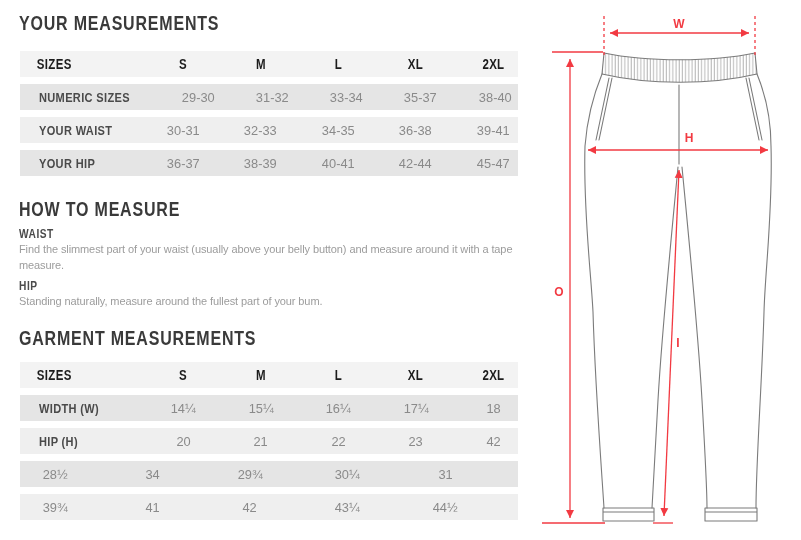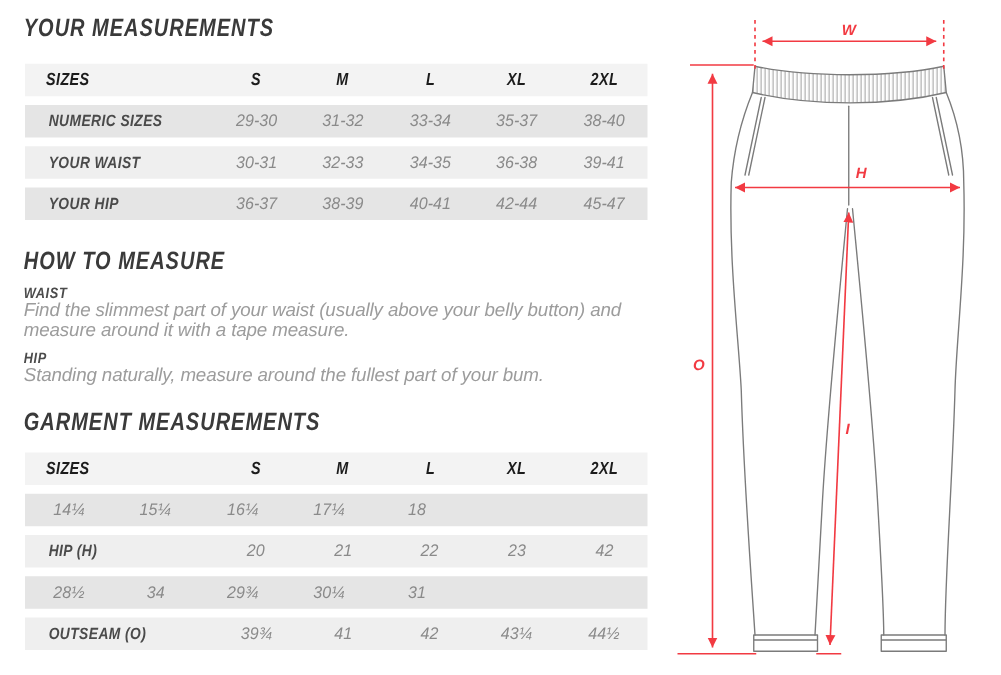--- a/index.html
+++ b/index.html
@@ -1,29 +1,29 @@
 <!DOCTYPE html>
 <html><head>
 <meta charset="utf-8">
 <style>
   html,body{margin:0;padding:0;background:#fff;}
   .page{position:relative;width:801px;height:540px;background:#ffffff;overflow:hidden;
-        font-family:"Liberation Sans",sans-serif;font-style:italic;}
+        font-family:"Liberation Sans",sans-serif;}
 
   
   .h1{position:absolute;left:19px;margin:0;font-size:20px;font-weight:bold;color:#3a3a3a;
       letter-spacing:1px;white-space:nowrap;transform:scaleX(.8);transform-origin:left top;}
   .sub{position:absolute;left:19px;margin:0;font-size:12px;font-weight:bold;color:#4b4b4b;
       letter-spacing:.6px;white-space:nowrap;transform:scaleX(.85);transform-origin:left top;}
-  .para{position:absolute;left:19px;width:512px;margin:0;font-size:15px;line-height:16px;
+  .para{position:absolute;left:19px;width:512px;margin:0;font-size:11px;line-height:16px;
       color:#9c9c9c;letter-spacing:-.1px;}
 
   
   .tbl{position:absolute;left:20px;width:498px;}
-  .trow{display:flex;height:26px;margin-bottom:7px;align-items:center;background:#efefef;}
+  .trow{display:flex;height:26px;margin-bottom:7px;align-items:center;background:#efefef;gap:28px;}
   .trow.head{background:#f3f3f3;}
   .trow.dark{background:#e5e5e5;}
   .lblcell{width:150px;padding-left:13px;box-sizing:border-box;}
   .c{width:69.6px;text-align:center;}
   .cx{display:inline-block;transform-origin:center;white-space:nowrap;}
   .hdx{font-weight:bold;font-size:14px;color:#1c1c1c;letter-spacing:.4px;transform:scaleX(.82);}
   .lblx{font-weight:bold;font-size:13px;color:#4a4a4a;letter-spacing:.4px;transform:scaleX(.85);transform-origin:left center;padding-left:7px;}
   .val{font-size:13.5px;color:#8a8a8a;transform:scaleX(.95);}
 
   .diagram{position:absolute;left:531px;top:0;}
@@ -81,20 +81,21 @@
   <div class="tbl" style="top:362px;">
     <div class="trow head">
       <div class="lblcell"><span class="cx hdx" style="padding-left:0">SIZES</span></div>
       <div class="c"><span class="cx hdx">S</span></div>
       <div class="c"><span class="cx hdx">M</span></div>
       <div class="c"><span class="cx hdx">L</span></div>
       <div class="c"><span class="cx hdx">XL</span></div>
       <div class="c"><span class="cx hdx">2XL</span></div>
     </div>
     <div class="trow dark">
+      <div class="lblcell"><span class="cx lblx">WIDTH (W)</span></div>
       <div class="c"><span class="cx val">14¼</span></div>
       <div class="c"><span class="cx val">15¼</span></div>
       <div class="c"><span class="cx val">16¼</span></div>
       <div class="c"><span class="cx val">17¼</span></div>
       <div class="c"><span class="cx val">18</span></div>
     </div>
     <div class="trow">
       <div class="lblcell"><span class="cx lblx">HIP (H)</span></div>
       <div class="c"><span class="cx val">20</span></div>
       <div class="c"><span class="cx val">21</span></div>
@@ -103,21 +104,20 @@
       <div class="c"><span class="cx val">42</span></div>
     </div>
     <div class="trow dark">
       <div class="c"><span class="cx val">28½</span></div>
       <div class="c"><span class="cx val">34</span></div>
       <div class="c"><span class="cx val">29¾</span></div>
       <div class="c"><span class="cx val">30¼</span></div>
       <div class="c"><span class="cx val">31</span></div>
     </div>
     <div class="trow">
-      <div class="lblcell"><span class="cx lblx">OUTSEAM (O)</span></div>
       <div class="c"><span class="cx val">39¾</span></div>
       <div class="c"><span class="cx val">41</span></div>
       <div class="c"><span class="cx val">42</span></div>
       <div class="c"><span class="cx val">43¼</span></div>
       <div class="c"><span class="cx val">44½</span></div>
     </div>
   </div>
 
   <svg class="diagram" width="270" height="540" viewBox="0 0 270 540">
     <defs>

